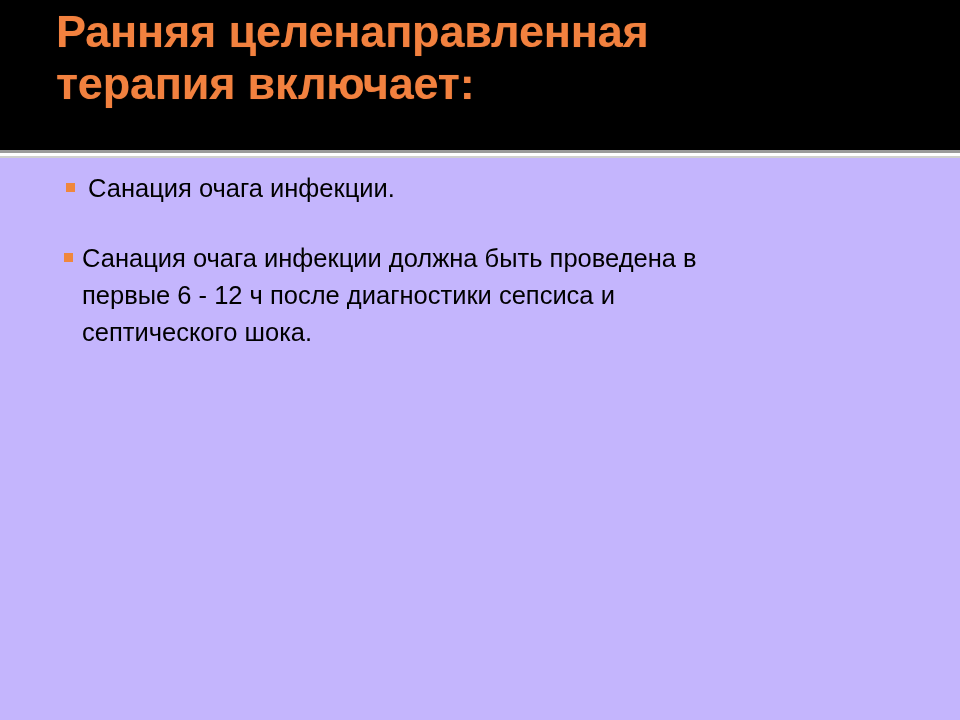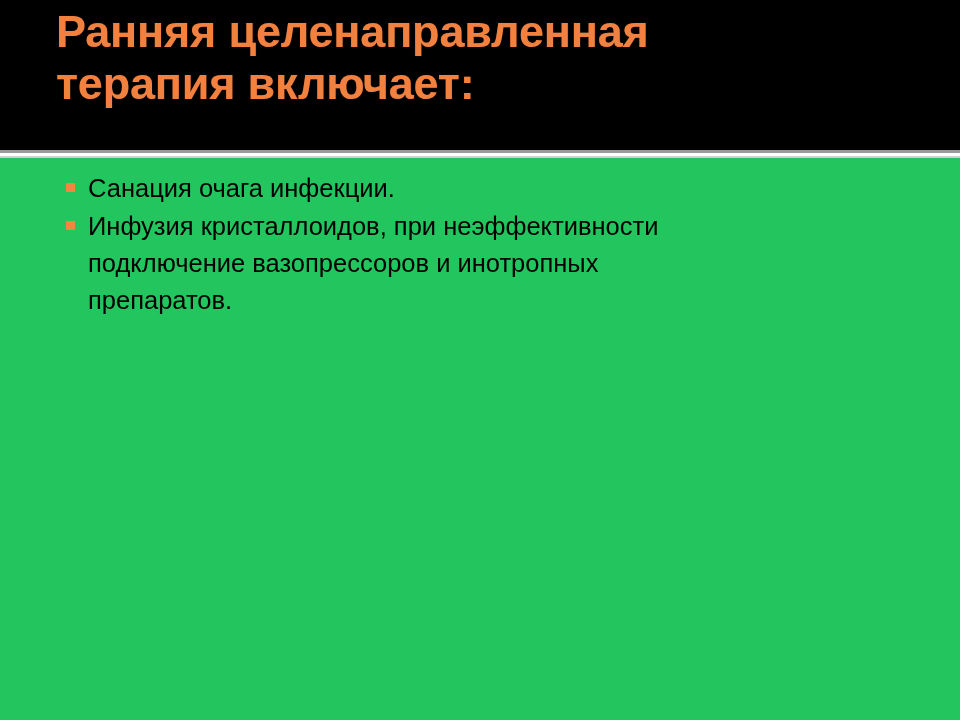--- a/index.html
+++ b/index.html
@@ -12,21 +12,21 @@
     height: 720px;
     background: #ffffff;
     font-family: "Liberation Sans", "DejaVu Sans", sans-serif;
     overflow: hidden;
   }
 
   .slide {
     position: relative;
     width: 960px;
     height: 720px;
-    background: #22c55e;
+    background: #c4b5fd;
   }
 
   
   .title-banner {
     position: absolute;
     left: 0;
     top: 0;
     width: 960px;
     height: 150px;
     background: #000000;
@@ -137,23 +137,25 @@
   <div class="divider divider-gap"></div>
   <div class="divider divider-light"></div>
 
   <div class="body-area">
 
     <ul class="bullet-group group-primary">
       <li class="bullet-item">
         <span class="bullet-marker"></span>
         <span class="bullet-label"> Санация очага инфекции.</span>
       </li>
-      <li class="bullet-item">
+    </ul>
+
+    <ul class="bullet-group group-secondary">
+      <li class="bullet-item tight">
         <span class="bullet-marker"></span>
-        <span class="bullet-label"> Инфузия кристаллоидов, при неэффективности
-подключение вазопрессоров и инотропных
-препаратов.</span>
+        <span class="bullet-label">Санация очага инфекции должна быть проведена в
+первые 6 - 12 ч после диагностики сепсиса и
+септического шока.</span>
       </li>
     </ul>
-
 
   </div>
 </div>
 
 </body></html>

